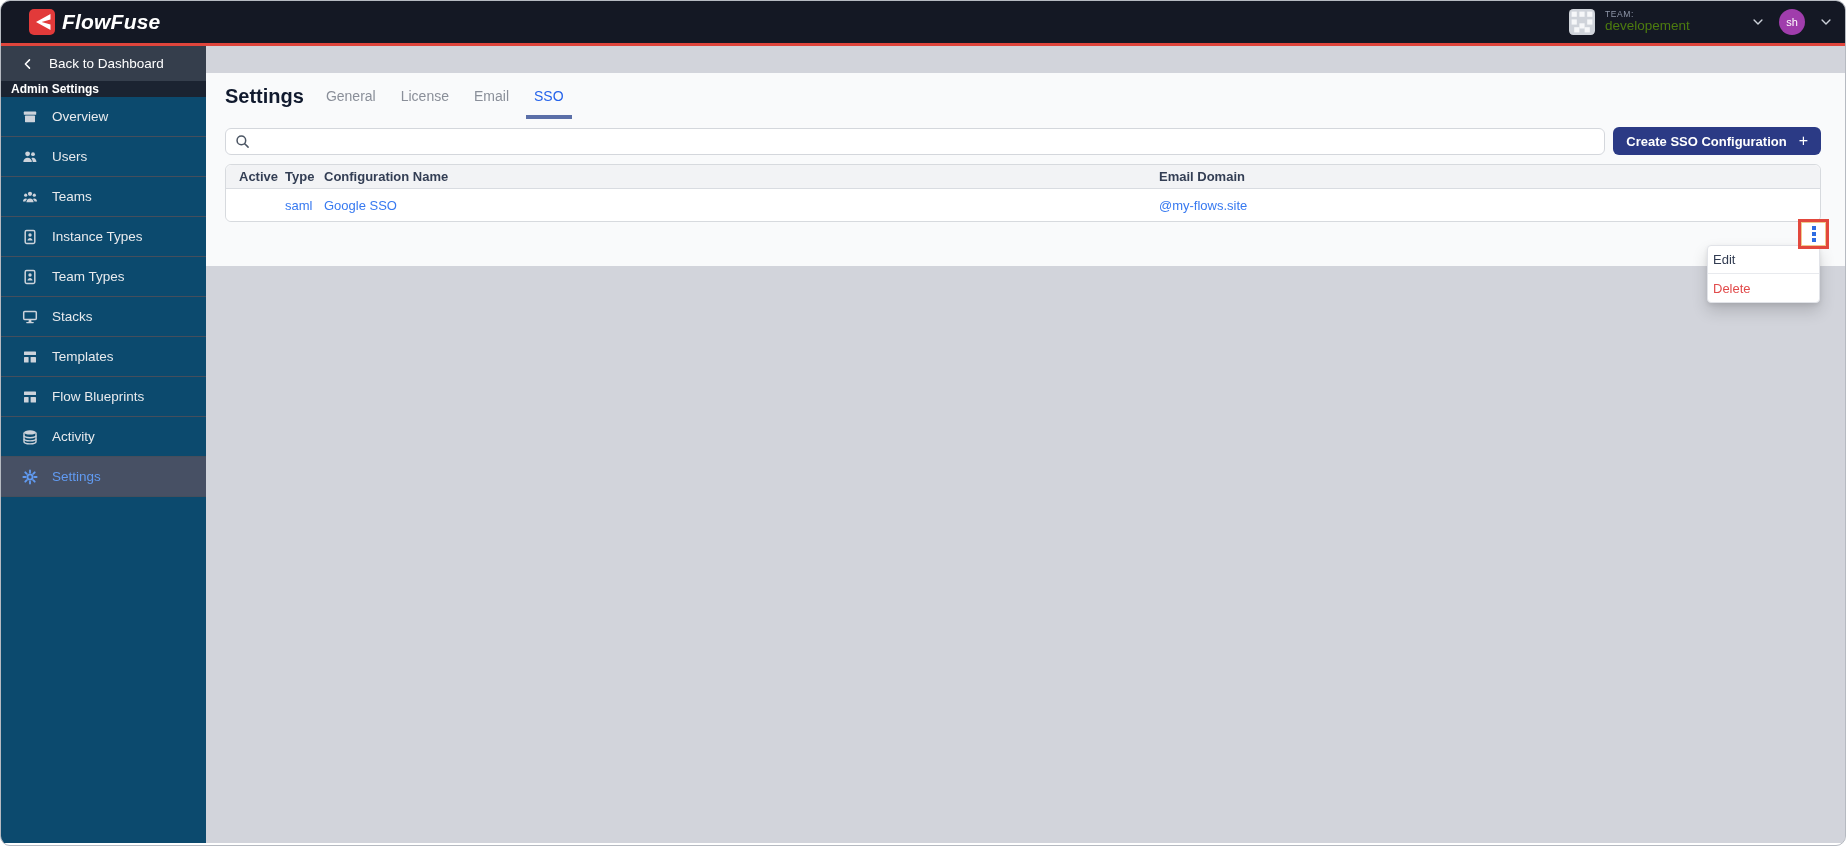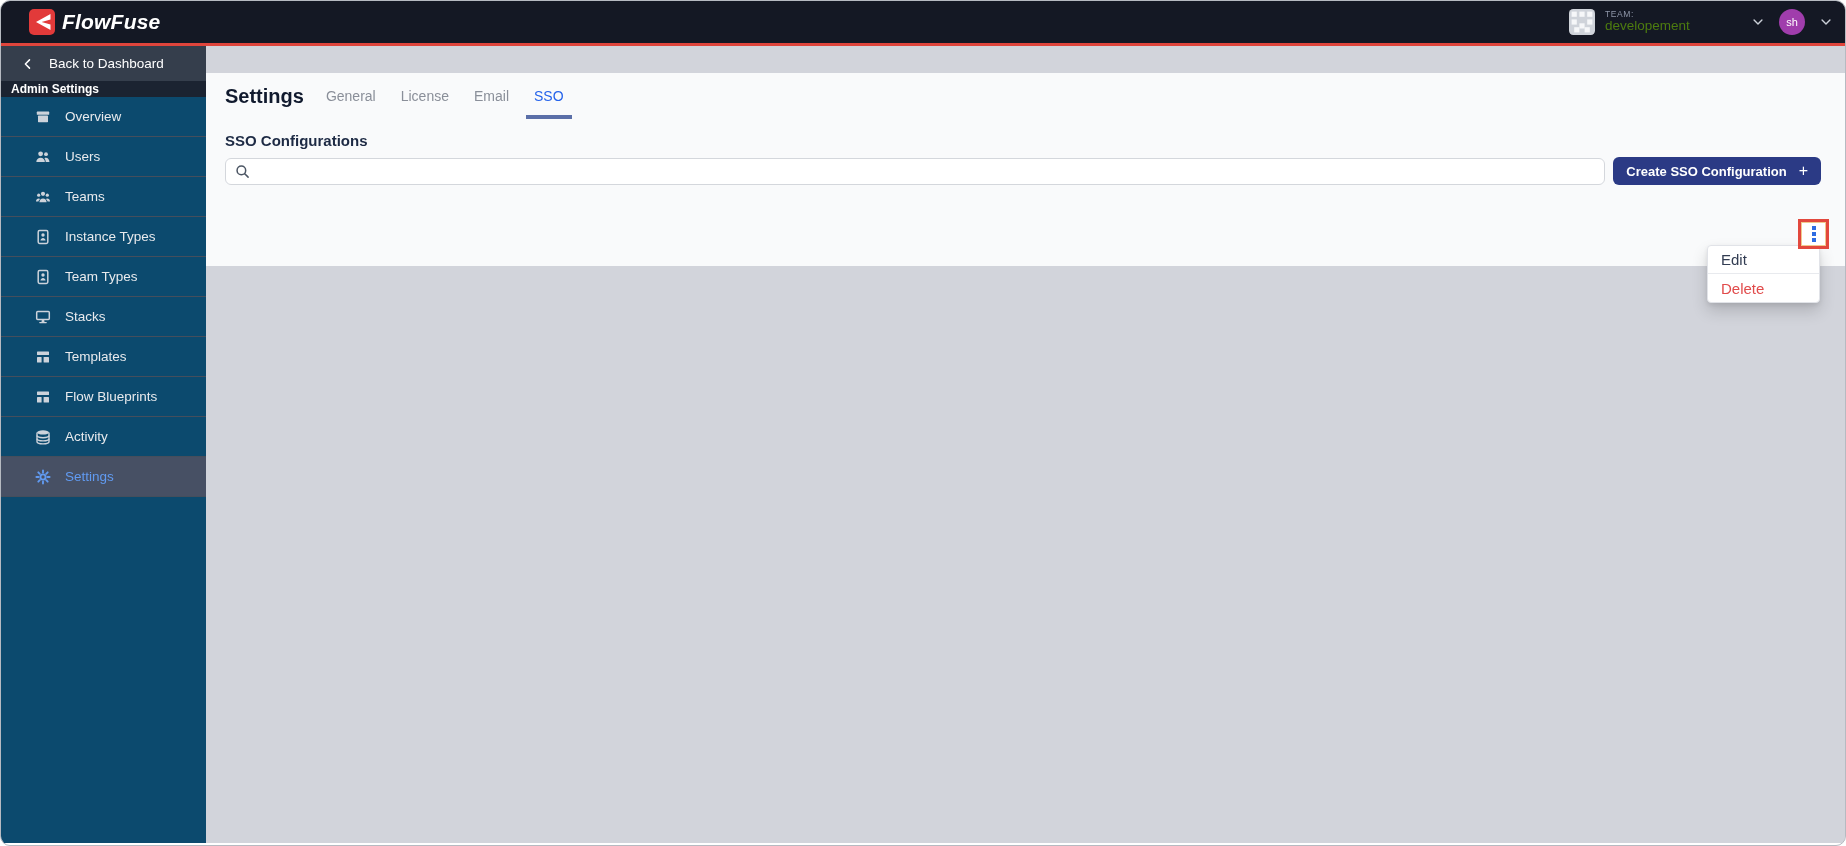--- a/index.html
+++ b/index.html
@@ -33,21 +33,21 @@
   .sidebar { width:205px; background:#0c4a6e; flex:none; }
   .back-row {
     height:35px; background:#353e4c; color:#fff; display:flex; align-items:center;
     gap:15px; padding-left:21px; font-size:13.5px; cursor:pointer;
   }
   .admin-bar {
     height:16px; background:#1b2331; color:#ffffff; font-size:12px; font-weight:700;
     display:flex; align-items:center; padding-left:10px;
   }
   .nav-item {
-    height:40px; display:flex; align-items:center; gap:14px; padding-left:34px;
+    height:40px; display:flex; align-items:center; gap:14px; padding-left:21px;
     color:#e8eaed; font-size:13.5px; border-bottom:1px solid #454e5c; cursor:pointer;
   }
   .nav-item .nav-icon { width:16px; height:16px; color:#cdd3db; flex:none; }
   .nav-item.active { background:#475064; color:#619bf2; }
   .nav-item.active .nav-icon { color:#619bf2; }
   
   .main { flex:1; position:relative; background:#d2d4db; }
   .content-panel { margin-top:27px; height:193px; background:#f9fafb; padding:0 24px 0 19px; }
   .title-row { height:46px; display:flex; align-items:stretch; }
   .page-title { font-size:20px; font-weight:700; color:#111a2e; align-self:center; }
@@ -84,21 +84,21 @@
     background:#ffffff; border:3px solid #e2483d; box-shadow:inset 0 0 0 1px rgba(240,196,130,.9);
     display:flex; flex-direction:column; align-items:center; justify-content:center; gap:2px; cursor:pointer;
   }
   .kebab-btn i { width:4px; height:4px; background:#2e6ce2; display:block; }
   .context-menu {
     position:absolute; left:1501px; top:199px; width:113px; z-index:20;
     background:#ffffff; border:1px solid #e1e3e8; border-radius:4px;
     box-shadow:0 8px 16px rgba(0,0,0,.16), 0 2px 4px rgba(0,0,0,.08);
     overflow:hidden;
   }
-  .menu-item { height:28px; display:flex; align-items:center; padding-left:13px; font-size:15px; cursor:pointer; }
+  .menu-item { height:28px; display:flex; align-items:center; padding-left:5px; font-size:13px; cursor:pointer; }
   .menu-item.edit { color:#323c52; border-bottom:1px solid #e8eaee; }
   .menu-item.delete { color:#e14b4b; }
 </style>
 </head>
 <body>
 
 <div class="window">
 
   <div class="topbar">
     <div class="brand">
@@ -246,36 +246,49 @@
         <div class="title-row">
           <h1 class="page-title">Settings</h1>
           <div class="tabs">
             <div class="tab">General</div>
             <div class="tab">License</div>
             <div class="tab">Email</div>
             <div class="tab active">SSO</div>
           </div>
         </div>
 
-        <div class="section-title">SSO Configurations</div>
 
         <div class="search-row">
           <div class="searchbox">
             <svg width="15" height="15" viewBox="0 0 16 16">
               <circle cx="6.8" cy="6.8" r="4.6" fill="none" stroke="#4b5563" stroke-width="1.6"></circle>
               <path d="M10.4 10.4 L14 14" stroke="#4b5563" stroke-width="1.6" stroke-linecap="round"></path>
             </svg>
             <input type="text" placeholder="" style="">
           </div>
           <button class="create-btn">
             <span>Create SSO Configuration</span>
             <span class="plus">+</span>
           </button>
         </div>
 
+        <div class="sso-table">
+          <div class="thead">
+            <div>Active</div>
+            <div>Type</div>
+            <div>Configuration Name</div>
+            <div>Email Domain</div>
+          </div>
+          <div class="trow">
+            <div></div>
+            <div class="link">saml</div>
+            <div class="link">Google SSO</div>
+            <div class="link">@my-flows.site</div>
+          </div>
+        </div>
       </div>
 
       <div class="kebab-btn">
         <i></i>
         <i></i>
         <i></i>
       </div>
 
       <div class="context-menu">
         <div class="menu-item edit">Edit</div>

